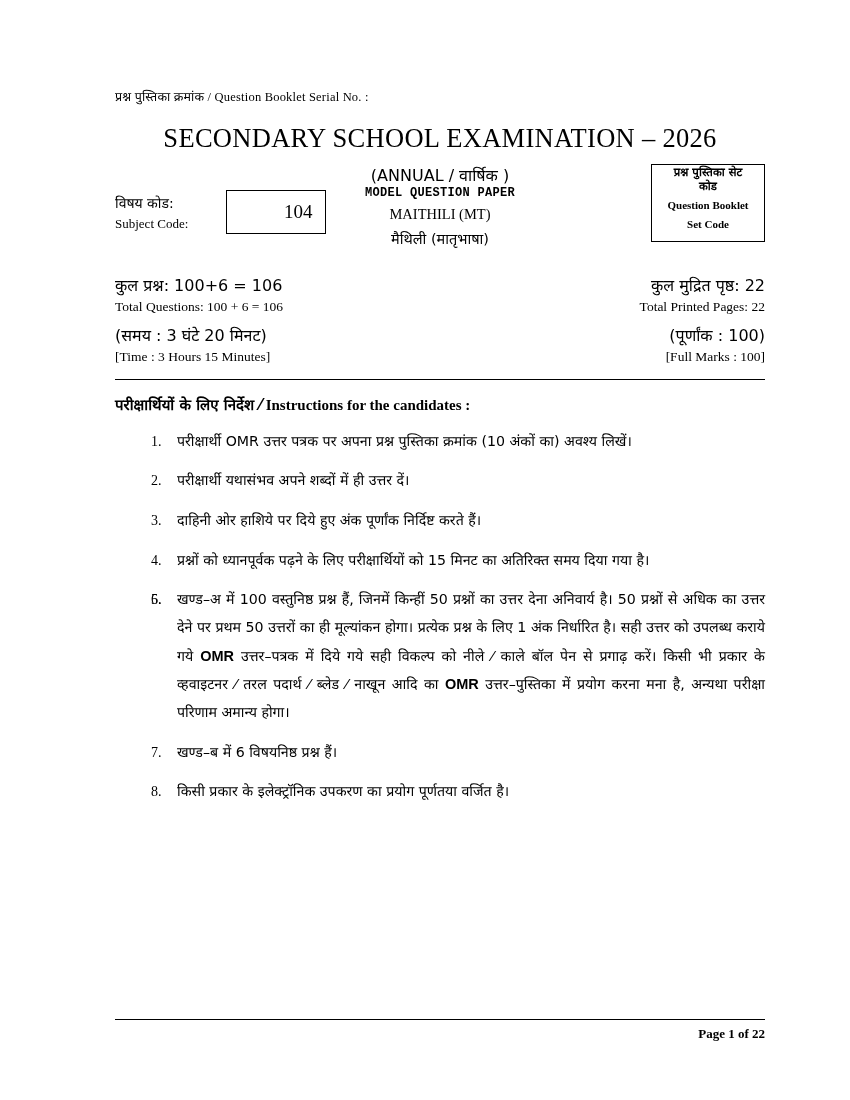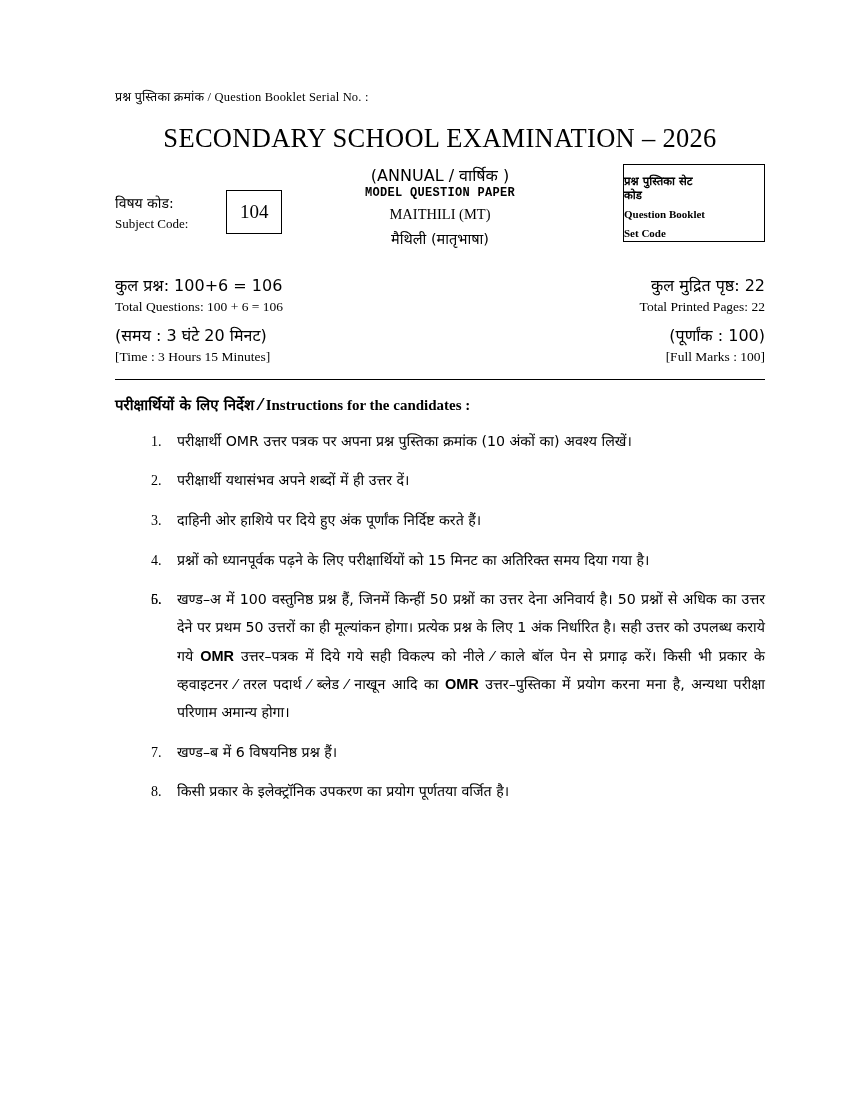--- a/index.html
+++ b/index.html
@@ -77,25 +77,25 @@
   .subject-hi {
     font-size: 14.5px;
     margin-top: 5px;
     font-family: "DejaVu Sans", sans-serif;
   }
 
   .setcode-box {
     position: absolute;
     right: 0;
     top: 0;
-    width: 142px;
+    width: 114px;
     height: 78px;
     border: 1px solid #000;
+    text-align: center;
     box-sizing: border-box;
-    padding-top: 9px;
     line-height: 1.25;
   }
   .setcode-box .hi {
     font-size: 11.5px;
     font-weight: bold;
     font-family: "DejaVu Sans", sans-serif;
   }
   .setcode-box .en {
     font-size: 11px;
     font-weight: bold;
@@ -129,20 +129,21 @@
   .subjcode-box {
     width: 54px;
     height: 42px;
     border: 1px solid #000;
     display: flex;
     align-items: center;
     justify-content: center;
     font-size: 19px;
     font-family: "Liberation Serif", serif;
     margin-bottom: 2px;
+    padding-left: 44px;
   }
 
   
   .meta-rows {
     margin-top: 18px;
     font-size: 14px;
   }
   .meta-row {
     display: flex;
     justify-content: space-between;
@@ -307,14 +308,18 @@
     <li>
       <span class="num">7.</span>
       <span>खण्ड–ब में 6 विषयनिष्ठ प्रश्न हैं।</span>
     </li>
     <li>
       <span class="num">8.</span>
       <span>किसी प्रकार के इलेक्ट्रॉनिक उपकरण का प्रयोग पूर्णतया वर्जित है।</span>
     </li>
   </ol>
 
+  <div class="footer">
+    <hr>
+    <div class="pg">Page 1 of 22</div>
+  </div>
 
 </div>
 
 </body></html>

